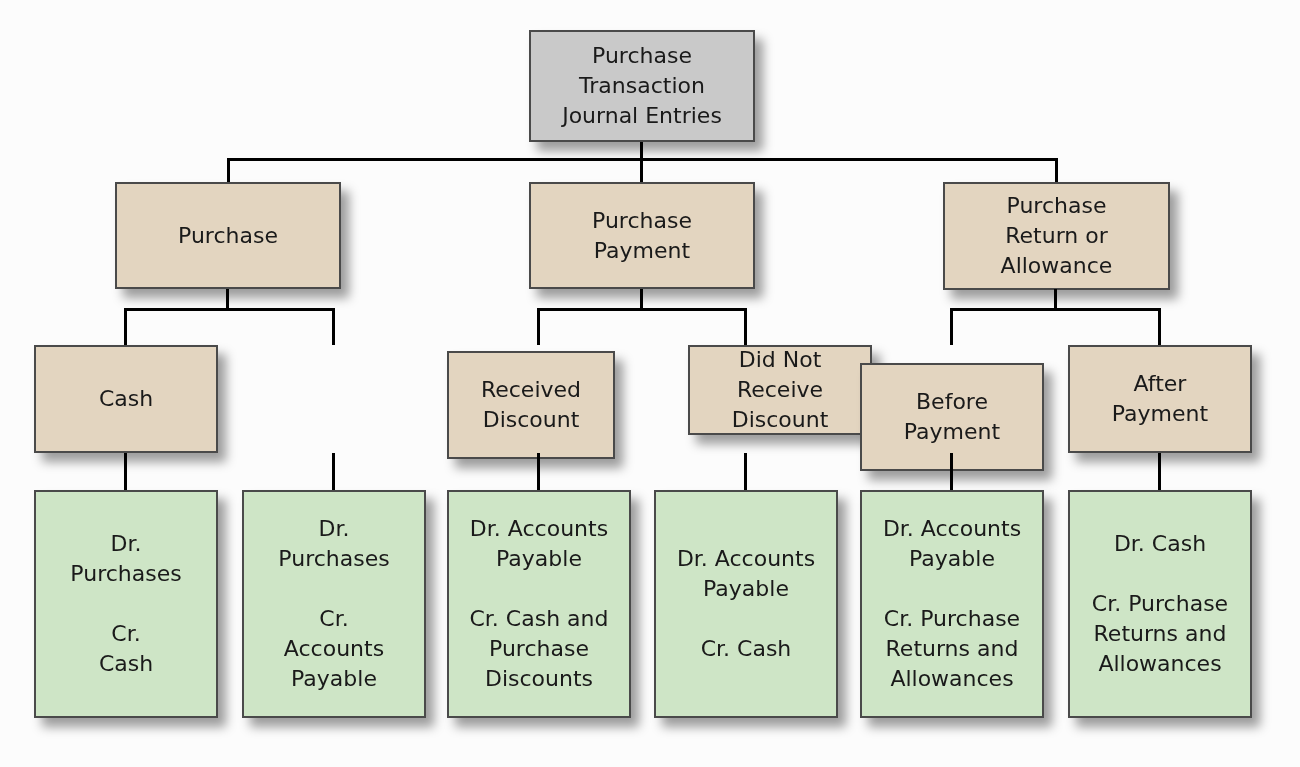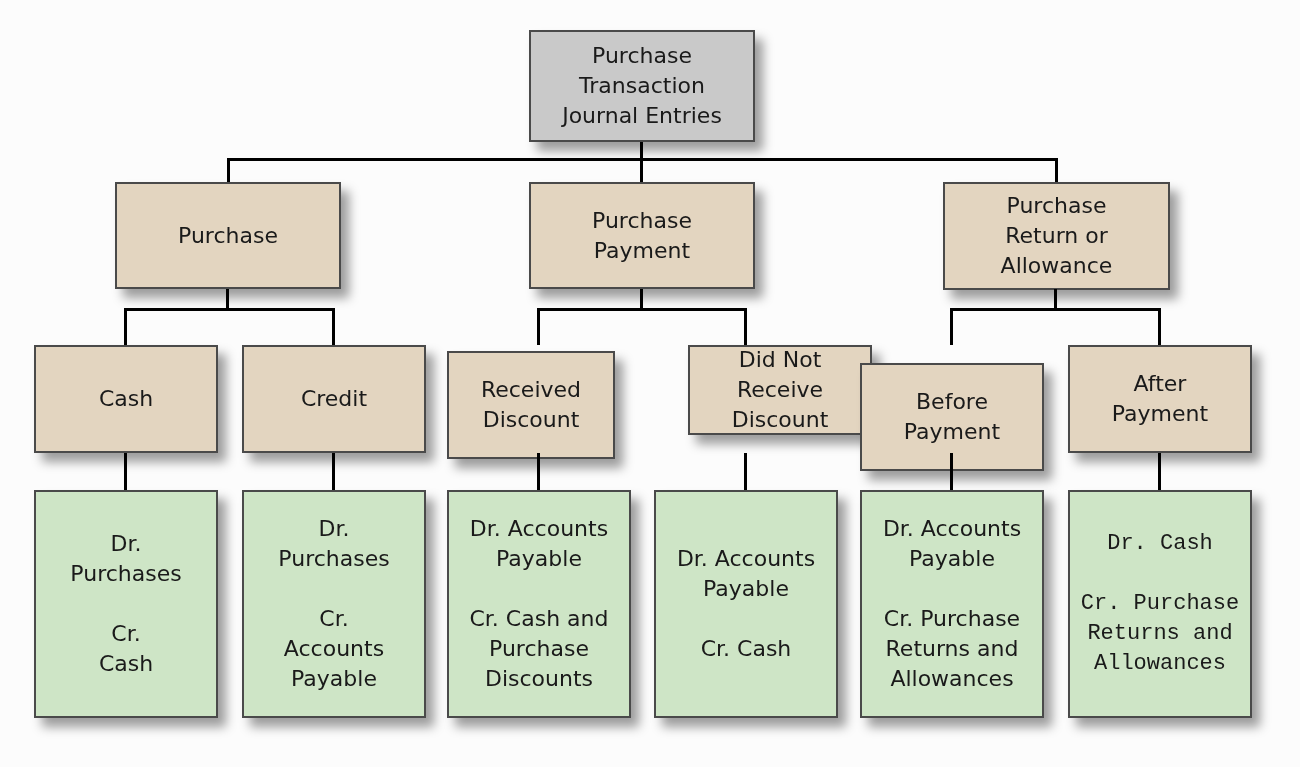--- a/index.html
+++ b/index.html
@@ -88,23 +88,20 @@
   </div>
   <div class="box branch" style="left:943px; top:182px; width:227px; height:108px;">
     <span class="lbl">Purchase
 Return or
 Allowance</span>
   </div>
 
   <div class="box cond" style="left:34px; top:345px; width:184px; height:108px;">
     <span class="lbl">Cash</span>
   </div>
-  <div class="box cond" style="left:242px; top:345px; width:184px; height:108px;">
-    <span class="lbl">Credit</span>
-  </div>
   <div class="box cond" style="left:447px; top:345px; width:168px; height:108px;margin-top:6px;">
     <span class="lbl">Received
 Discount</span>
   </div>
   <div class="box cond" style="left:661px; top:345px; width:184px; height:90px;margin-left:27px;">
     <span class="lbl">Did Not
 Receive
 Discount</span>
   </div>
   <div class="box cond" style="left:860px; top:363px; width:184px; height:108px;">
@@ -146,21 +143,21 @@
 Cr. Cash</span>
   </div>
   <div class="box entry" style="left:860px; top:490px; width:184px; height:228px;">
     <span class="lbl">Dr. Accounts
 Payable
 
 Cr. Purchase
 Returns and
 Allowances</span>
   </div>
-  <div class="box entry" style="left:1068px; top:490px; width:184px; height:228px;font-family:Liberation Mono, monospace;">
+  <div class="box entry" style="left:1068px; top:490px; width:184px; height:228px;">
     <span class="lbl">Dr. Cash
 
 Cr. Purchase
 Returns and
 Allowances</span>
   </div>
 
 </div>
 
 </body></html>

